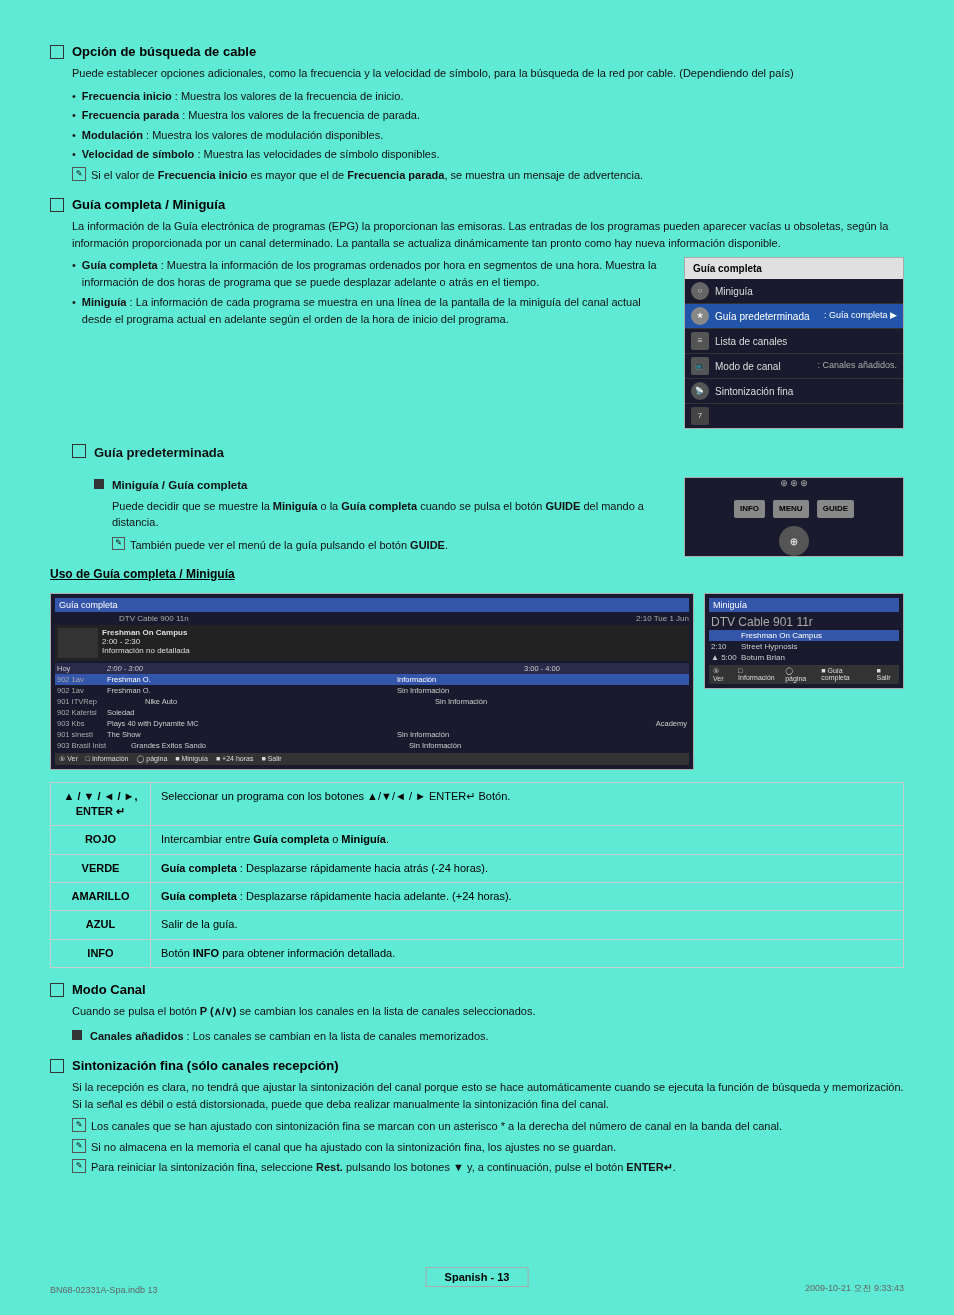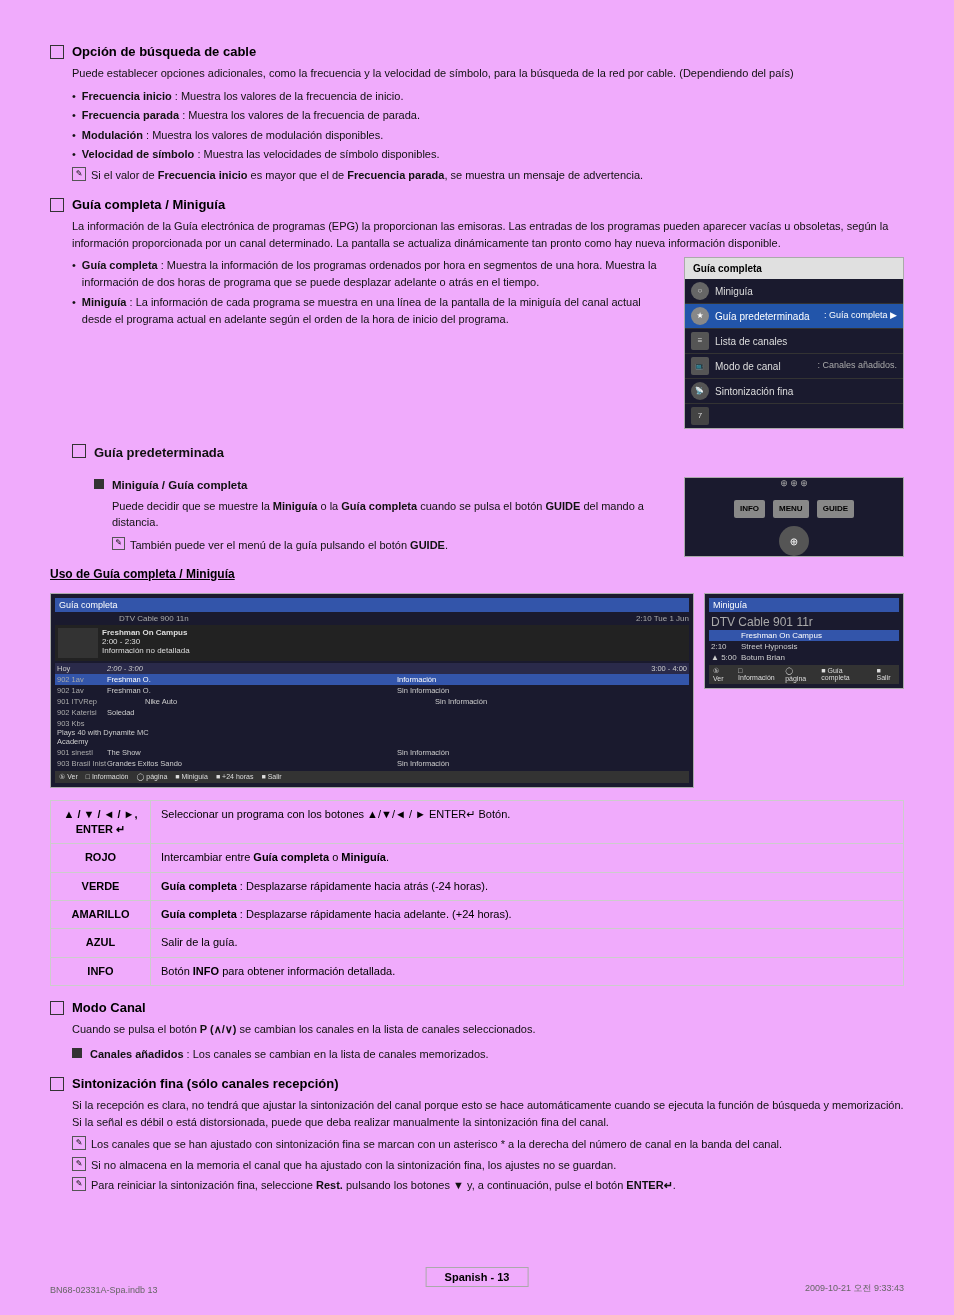--- a/index.html
+++ b/index.html
@@ -10,21 +10,21 @@
       color: #000;
       width: 954px;
       min-height: 1315px;
       position: relative;
     }
     .page {
       width: 954px;
       min-height: 1315px;
       padding: 30px 50px 40px 50px;
       position: relative;
-      background: #f0abfc;
+      background: #5eead4;
     }
     
     .section-header {
       display: flex;
       align-items: flex-start;
       margin-bottom: 6px;
       margin-top: 14px;
     }
     .checkbox-icon {
       width: 14px;
@@ -360,21 +360,21 @@
           <div class="bold">Freshman On Campus</div>
           <div>2:00 - 2:30</div>
           <div>Información no detallada</div>
         </div>
       </div>
 
       <div style="font-size:7.5px;">
         <div style="display:flex; background:#2a2a4a; color:#ccc; padding:1px 2px;">
           <span style="width:50px;">Hoy</span>
           <span style="flex:1; text-align:left;font-style:italic;">2:00 - 3:00</span>
-          <span style="flex:1; text-align:right;">3:00 - 4:00</span>
+          <span style="flex:1; text-align:center;">3:00 - 4:00</span>
         </div>
         <div style="display:flex; padding:1px 2px; background:#3355aa; color:#fff;">
           <span style="width:50px; color:#aaa;">902 1av</span>
           <span style="flex:1;">Freshman O.</span>
           <span style="flex:1;">Información</span>
         </div>
         <div style="display:flex; padding:1px 2px; color:#ccc;">
           <span style="width:50px; color:#aaa;">902 1av</span>
           <span style="flex:1;">Freshman O.</span>
           <span style="flex:1;">Sin Información</span>
@@ -382,32 +382,32 @@
         <div style="display:flex; padding:1px 2px; color:#ccc;gap:38px;">
           <span style="width:50px; color:#aaa;">901 ITVRep</span>
           <span style="flex:1;">Nike Auto</span>
           <span style="flex:1;">Sin Información</span>
         </div>
         <div style="display:flex; padding:1px 2px; color:#ccc;">
           <span style="width:50px; color:#aaa;">902 Katerisi</span>
           <span style="flex:1;">Soledad</span>
           <span style="flex:1;"></span>
         </div>
-        <div style="display:flex; padding:1px 2px; color:#ccc;flex-direction:column;">
+        <div style="display:flex; padding:1px 2px; color:#ccc;">
           <span style="width:50px; color:#aaa;">903 Kbs</span>
           <span style="flex:1;">Plays 40 with Dynamite MC</span>
           <span style="flex:0;">Academy</span>
         </div>
         <div style="display:flex; padding:1px 2px; color:#ccc;">
           <span style="width:50px; color:#aaa;">901 sinestl</span>
           <span style="flex:1;">The Show</span>
           <span style="flex:1;">Sin Información</span>
         </div>
         <div style="display:flex; padding:1px 2px; color:#ccc;">
-          <span style="width:50px; color:#aaa;">903 Brasil Inist</span>
+          <span style="width:74px; color:#aaa;">903 Brasil Inist</span>
           <span style="flex:1;">Grandes Exitos Sando</span>
           <span style="flex:1;">Sin Información</span>
         </div>
       </div>
       <div style="background:#333; color:#ddd; font-size:7px; padding:2px 4px; margin-top:2px; display:flex; gap:8px;">
         <span>⑤ Ver</span>
         <span>□ Información</span>
         <span>◯ página</span>
         <span>■ Miniguía</span>
         <span>■ +24 horas</span>

